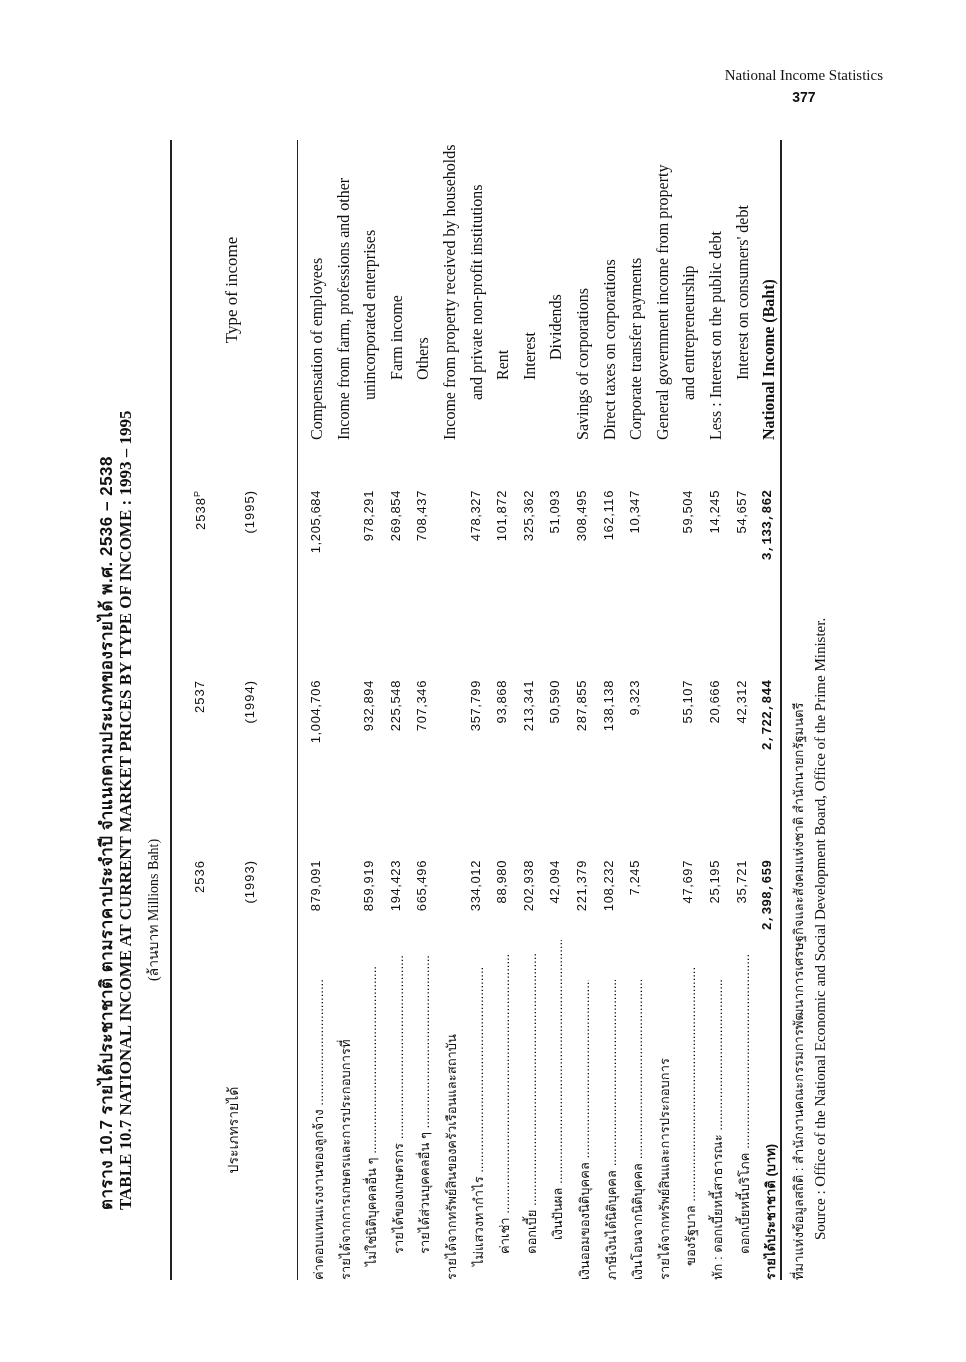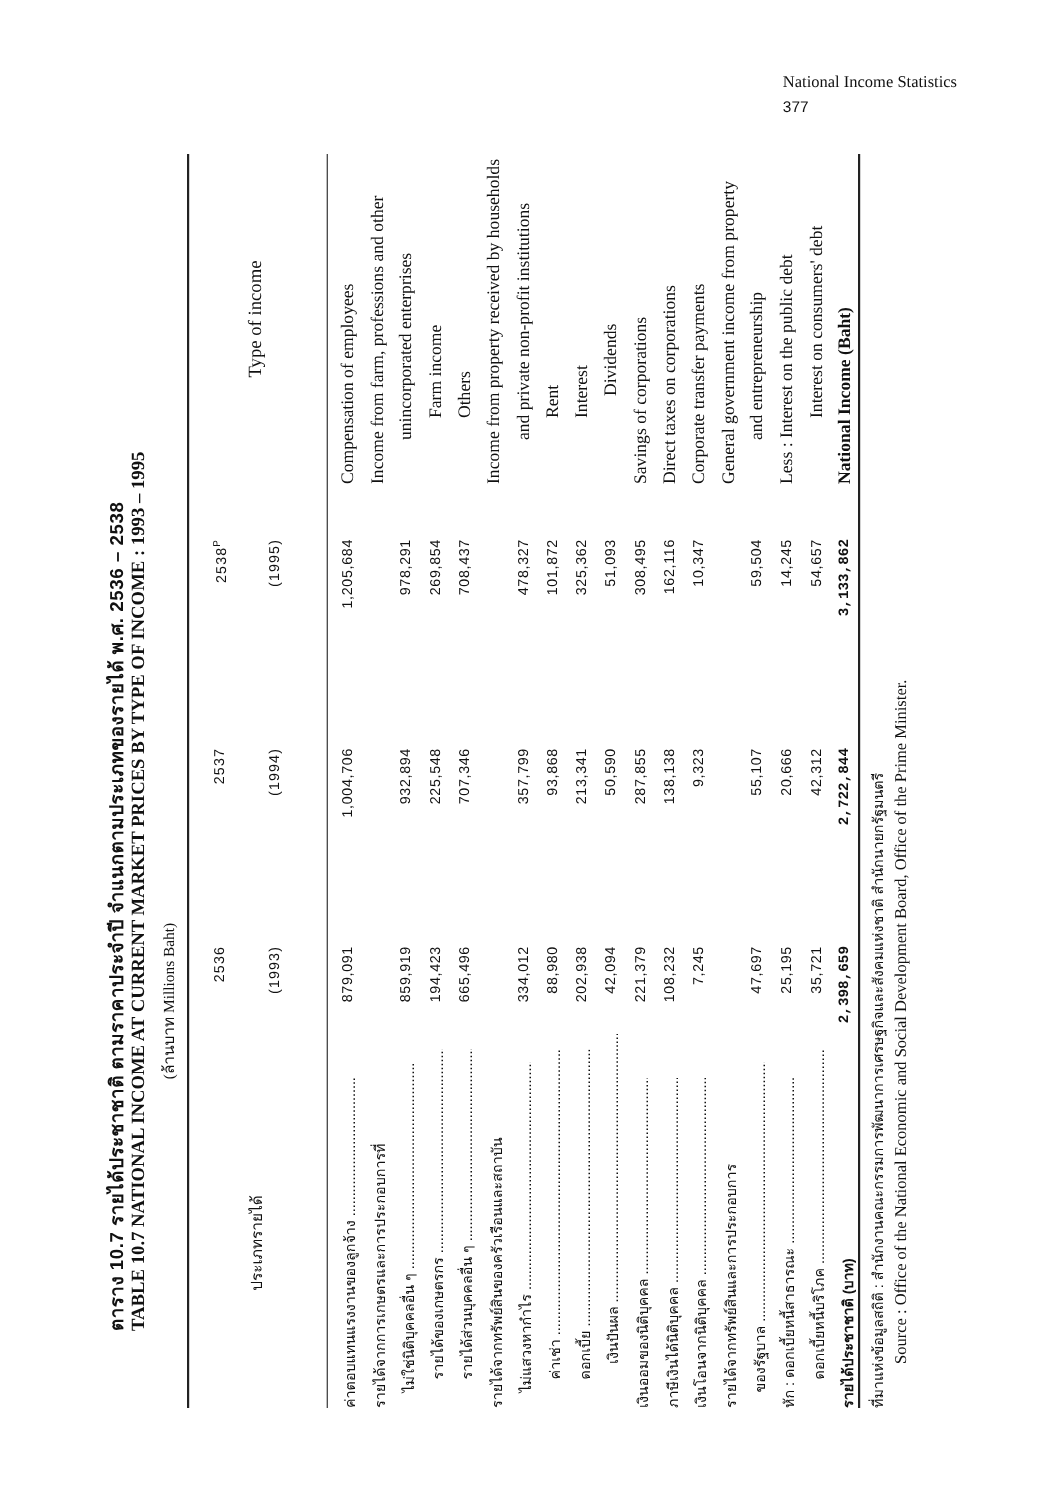--- a/index.html
+++ b/index.html
@@ -1,19 +1,19 @@
 <!DOCTYPE html>
 <html><head>
 <meta charset="utf-8">
 <style>
   html, body { margin:0; padding:0; }
   body { width:966px; height:1362px; background:#fff; position:relative; overflow:hidden;
          font-family:"Liberation Serif", serif; color:#111; }
-  .page-header { position:absolute; right:96px; top:64px; text-align:left; font-size:15px; line-height:22px; }
-  .page-header .num { font-weight:normal; font-family:"Liberation Sans", sans-serif; font-size:14px; }
+  .page-header { position:absolute; right:83px; top:64px; text-align:center; font-size:15px; line-height:22px; }
+  .page-header .num { font-weight:bold; font-family:"Liberation Sans", sans-serif; font-size:14px; }
   
   .rot { position:absolute; width:1250px; height:760px; left:92px; top:1320px;
          transform-origin:0 0; transform:rotate(-90deg); }
   .title-th { position:absolute; left:110px; top:0; font-size:17px; font-weight:bold; font-family:"Liberation Sans", sans-serif; letter-spacing:0.5px; white-space:nowrap; }
   .title-en { position:absolute; left:110px; top:24px; font-size:17px; font-weight:bold; white-space:nowrap; }
   .subtitle { position:absolute; left:0; width:820px; text-align:center; top:50px; font-size:14px; white-space:nowrap; }
   .rule { position:absolute; height:0; border-top:2px solid #222; }
   .rule-top { left:40px; width:1140px; top:78px; }
   .rule-head { left:40px; width:1140px; top:205px; border-top-width:1.5px; }
   .rule-bot { left:40px; width:1140px; top:688px; }

